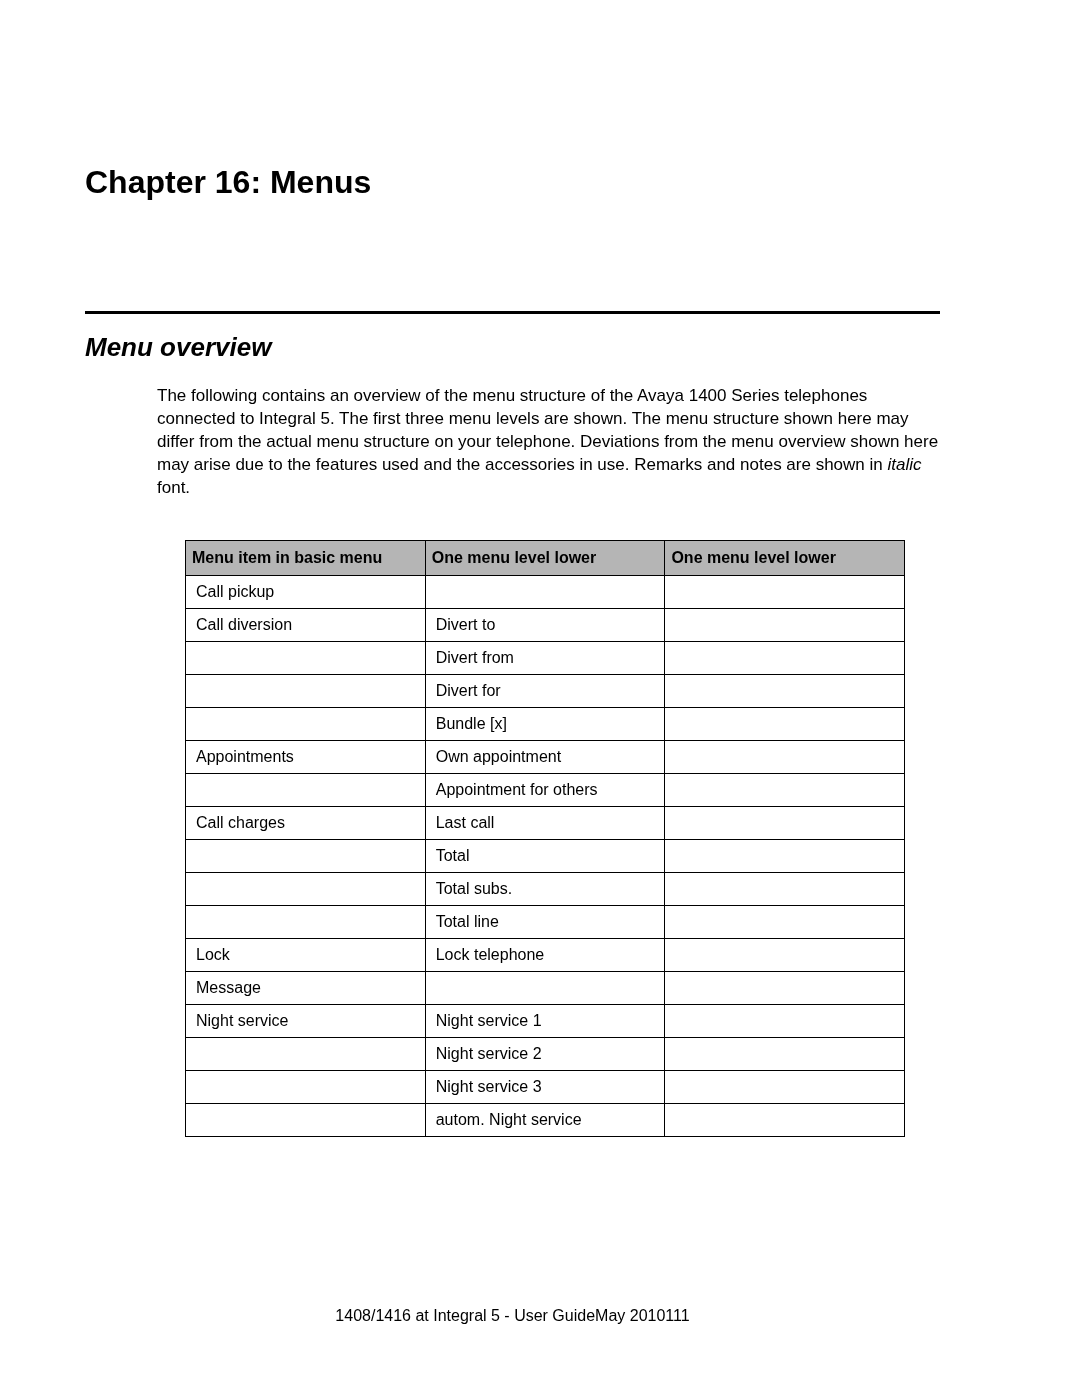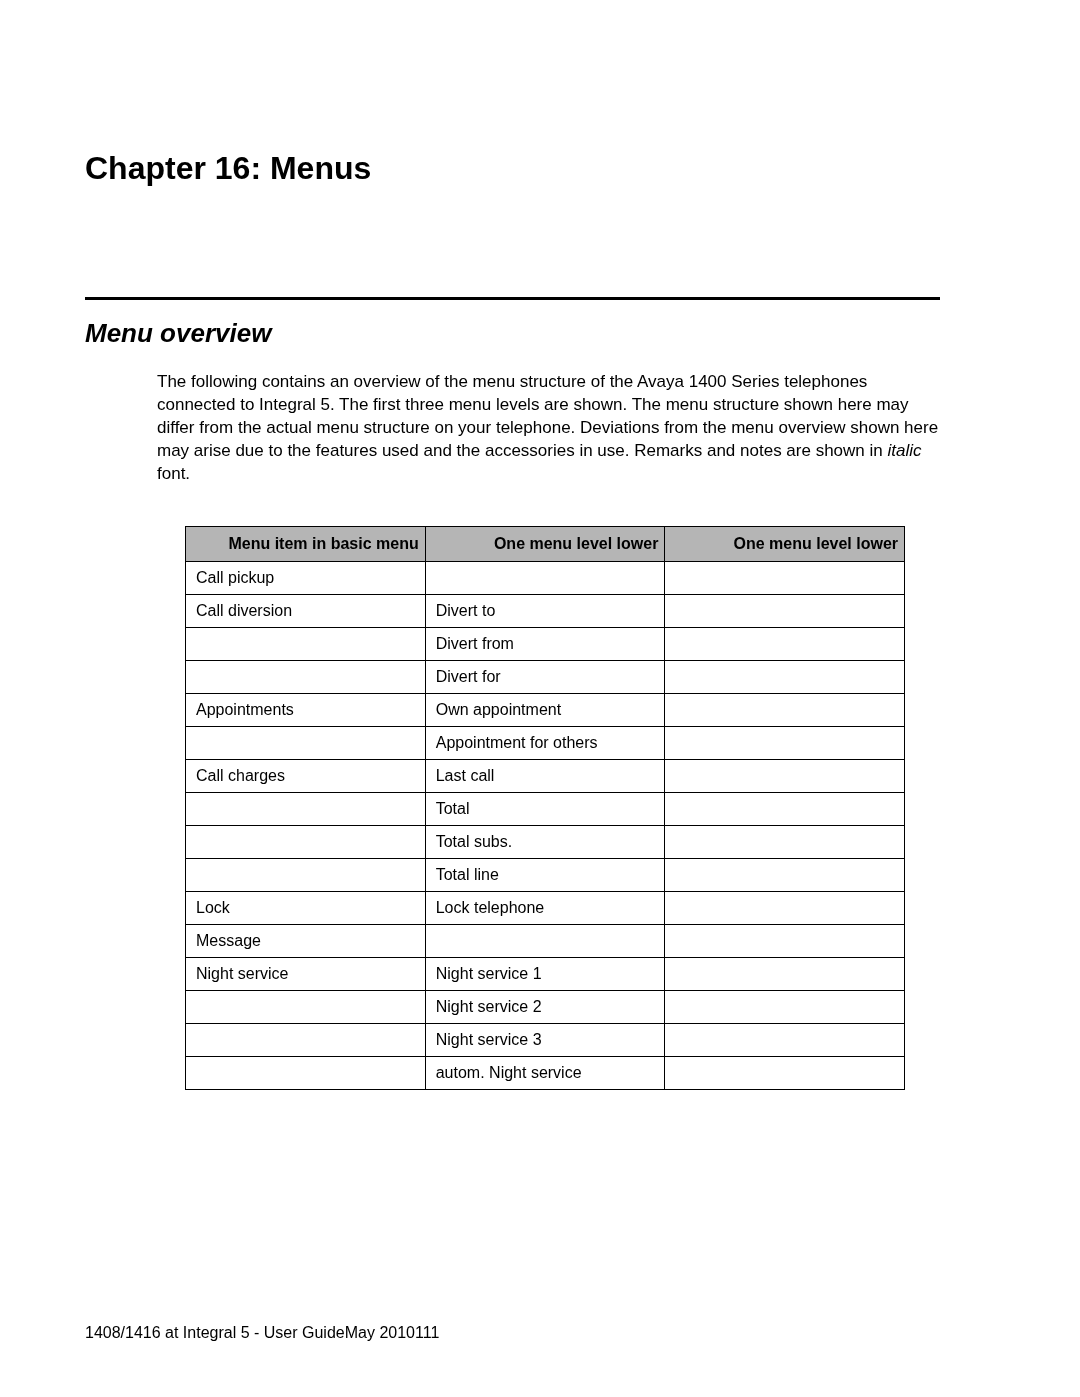--- a/index.html
+++ b/index.html
@@ -12,21 +12,21 @@
   }
   .page {
     width: 1080px;
     height: 1397px;
     position: relative;
     padding: 150px 140px 0 85px;
   }
   .chapter-title {
     font-size: 32px;
     font-weight: bold;
-    margin: 0 0 110px 0;
+    margin: 14px 0 110px 0;
   }
   .section-rule {
     border: none;
     border-top: 3px solid #000;
     margin: 0 0 18px 0;
   }
   .section-title {
     font-size: 26px;
     font-weight: bold;
     margin: 0 0 22px 0;
@@ -41,43 +41,43 @@
 
   .menu-table {
     margin-left: 100px;
     width: 720px;
     border-collapse: collapse;
     font-size: 16px;
   }
   .menu-table th {
     background: #b5b5b5;
     font-weight: bold;
-    text-align: right;
+    text-align: left;
     padding: 8px 6px;
     border: 1px solid #000;
   }
   .menu-table td {
     border: 1px solid #000;
     padding: 7px 10px;
     vertical-align: top;
   }
   .menu-table th:nth-child(1),
   .menu-table td:nth-child(1) { width: 240px; }
   .menu-table th:nth-child(2),
   .menu-table td:nth-child(2) { width: 240px; }
   .menu-table th:nth-child(3),
   .menu-table td:nth-child(3) { width: 240px; }
 
   .footer {
     position: absolute;
     left: 85px;
     right: 140px;
-    bottom: 55px;
+    bottom: 72px;
     display: flex;
-    justify-content: flex-start;
+    justify-content: center;
     font-size: 16px;
   }
   .footer .right {
     display: flex;
   }
 </style>
 </head>
 <body>
 
 <div class="page">
@@ -115,20 +115,25 @@
           <td></td>
           <td>Divert from</td>
           <td></td>
         </tr>
         <tr>
           <td></td>
           <td>Divert for</td>
           <td></td>
         </tr>
         <tr>
+          <td></td>
+          <td>Bundle [x]</td>
+          <td></td>
+        </tr>
+        <tr>
           <td>Appointments</td>
           <td>Own appointment</td>
           <td></td>
         </tr>
         <tr>
           <td></td>
           <td>Appointment for others</td>
           <td></td>
         </tr>
         <tr>

